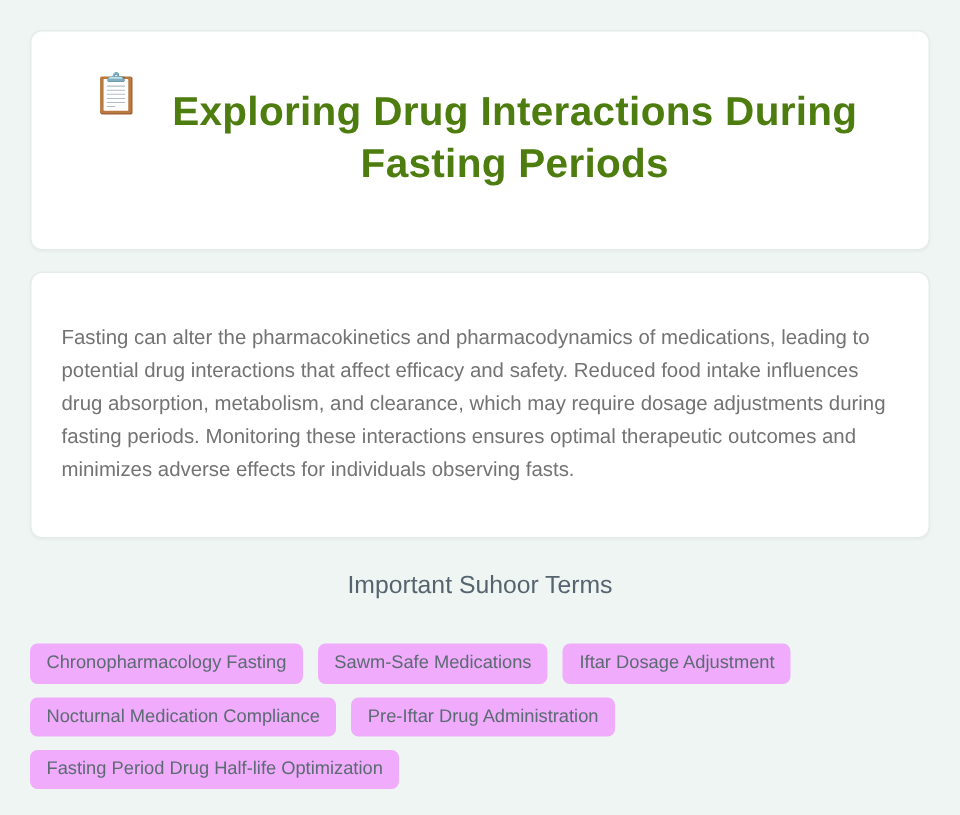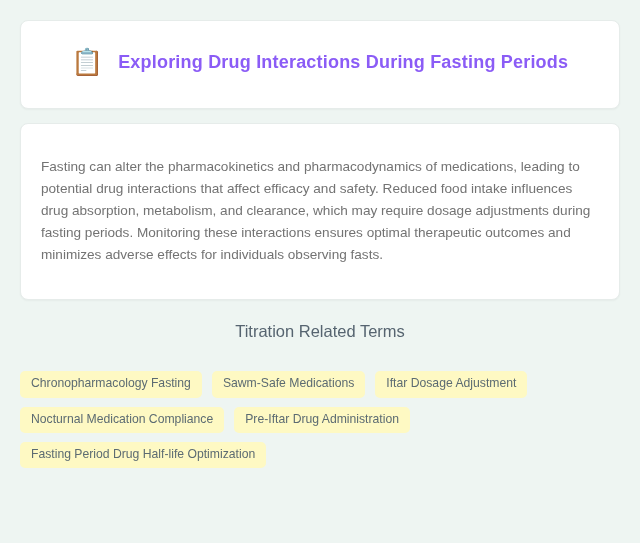--- a/index.html
+++ b/index.html
@@ -38,23 +38,23 @@
     gap: 14px;
   }
   .header-icon {
     font-size: 26px;
     line-height: 1.2;
     margin-top: 8px;
     flex: 0 0 auto;
     color: #9aa6b2;
   }
   .header-title {
-    font-size: 18px;
+    font-size: 27px;
     font-weight: bold;
-    color: #8b5cf6;
+    color: #4d7c0f;
     text-align: center;
     line-height: 1.28;
     letter-spacing: 0.2px;
     max-width: 470px;
   }
 
   
   .body-card {
     margin-top: 14px;
     padding: 18px 20px 20px 20px;
@@ -76,21 +76,21 @@
   }
   .tag-wrap {
     margin-top: 16px;
     display: flex;
     flex-wrap: wrap;
     gap: 9px 10px;
     align-items: flex-start;
     align-content: flex-start;
   }
   .tag {
-    background: #fef9c3;
+    background: #f0abfc;
     color: #5c6b72;
     border-radius: 5px;
     padding: 6px 11px 7px 11px;
     font-size: 12.2px;
     line-height: 1.1;
     white-space: nowrap;
   }
 </style>
 </head>
 <body>
@@ -99,21 +99,21 @@
 
   <div class="card header-card">
     <span class="header-icon">📋</span>
     <h1 class="header-title">Exploring Drug Interactions During Fasting Periods</h1>
   </div>
 
   <div class="card body-card">
     <p class="body-text">Fasting can alter the pharmacokinetics and pharmacodynamics of medications, leading to potential drug interactions that affect efficacy and safety. Reduced food intake influences drug absorption, metabolism, and clearance, which may require dosage adjustments during fasting periods. Monitoring these interactions ensures optimal therapeutic outcomes and minimizes adverse effects for individuals observing fasts.</p>
   </div>
 
-  <h2 class="terms-heading">Titration Related Terms</h2>
+  <h2 class="terms-heading">Important Suhoor Terms</h2>
 
   <div class="tag-wrap">
     <span class="tag">Chronopharmacology Fasting</span>
     <span class="tag">Sawm-Safe Medications</span>
     <span class="tag">Iftar Dosage Adjustment</span>
     <span class="tag">Nocturnal Medication Compliance</span>
     <span class="tag">Pre-Iftar Drug Administration</span>
     <span class="tag">Fasting Period Drug Half-life Optimization</span>
   </div>
 

